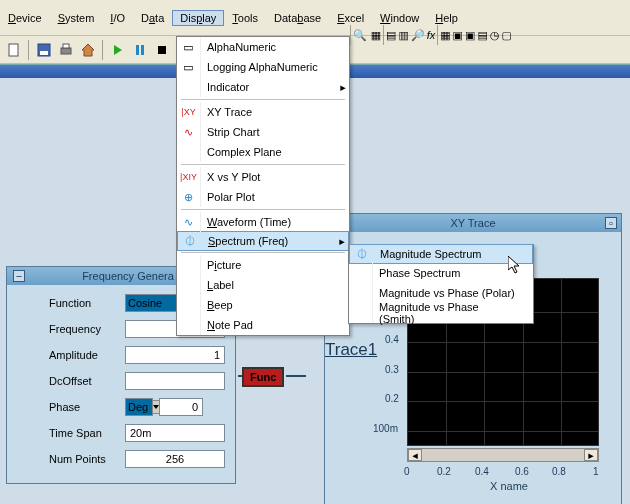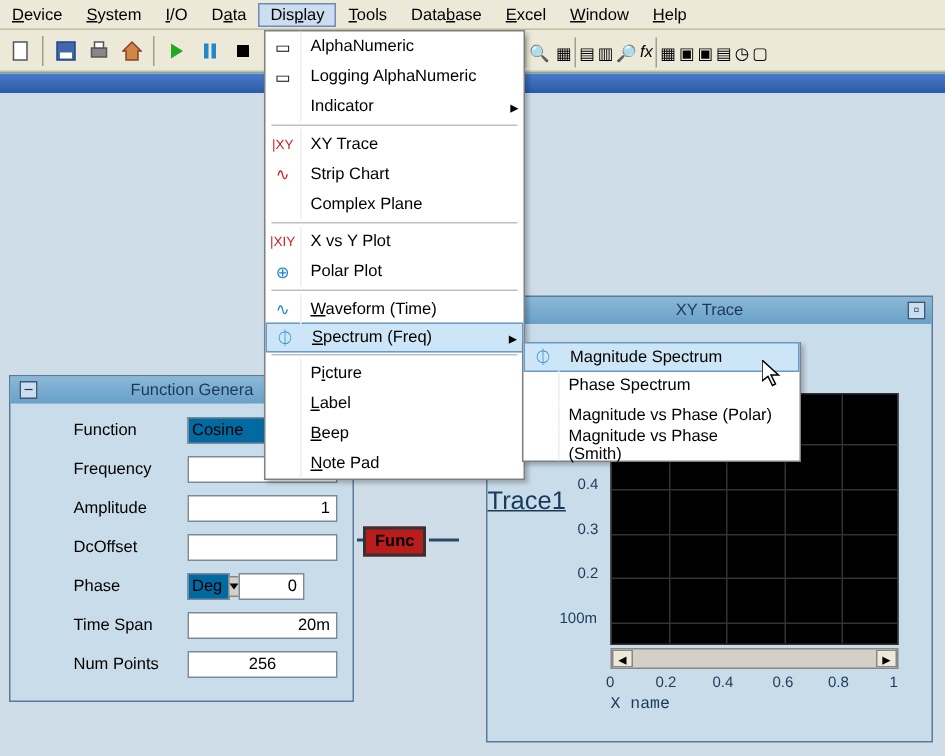--- a/index.html
+++ b/index.html
@@ -1,19 +1,19 @@
 <!DOCTYPE html>
 <html><head>
 <meta charset="utf-8">
 <style>
 * { box-sizing: border-box; margin: 0; padding: 0; font-family: Tahoma, Arial, sans-serif; font-size: 11px; }
 body { background: #ece9d8; width: 630px; height: 504px; overflow: hidden; position: relative; }
 
 
-.menubar { background: #ece9d8; height: 20px; display: flex; align-items: center; border-bottom: 1px solid #c0c0a0; }
+.menubar { background: #ece9d8; height: 36px; display: flex; align-items: center; border-bottom: 1px solid #c0c0a0; }
 .menubar span { padding: 2px 8px; cursor: default; }
 .menubar span u { text-decoration: underline; }
 .menubar span.active { background: #cde; border: 1px solid #6a8ac0; padding: 1px 7px; }
 
 
 .toolbar { background: #ece9d8; height: 28px; display: flex; align-items: center; gap: 2px; padding: 2px 4px; border-bottom: 1px solid #c0c0a0; }
 .toolbar .tbtn { width: 20px; height: 20px; display: flex; align-items: center; justify-content: center; border: 1px solid transparent; cursor: default; color: #555; }
 .toolbar .sep { width: 2px; height: 20px; border-left: 1px solid #a0a090; margin: 0 2px; }
 .toolbar svg { width: 14px; height: 14px; }
 
@@ -51,21 +51,21 @@
 
 .plot { position: relative; padding: 10px; }
 .plot-area { position: relative; }
 .chart-bg { background: #000; position: relative; border: 1px solid #333; }
 .grid-v, .grid-h { position: absolute; background: #333; }
 .ylab, .xlab { position: absolute; font-size: 10px; color: #1a3a5a; }
 .trace-lab { position: absolute; color: #1a3a5a; font-size: 17px; text-decoration: underline; }
 .scroll-h { height: 14px; background: #d4d0c8; border: 1px solid #888; display: flex; align-items: center; position: absolute; }
 .scroll-h .btn { width: 14px; height: 12px; background: #ece9d8; border: 1px solid #888; display: flex; align-items: center; justify-content: center; }
 .scroll-h .track { flex: 1; position: relative; }
-.axis-title { text-align: left; color: #1a3a5a; margin-top: 4px; font-family: Liberation Mono, monospace; }
+.axis-title { text-align: center; color: #1a3a5a; margin-top: 4px; }
 
 
 .funcblock { position: absolute; border: 2px solid #333; background: #b91c1c; padding: 2px 6px; font-weight: bold; }
 .wire { position: absolute; background: #2a4a6a; }
 
 
 .cursor { position: absolute; pointer-events: none; z-index: 999; }
 </style>
 </head>
 <body>
@@ -136,21 +136,21 @@
   <div class="tbtn">◧</div>
 </div>
 
 <div class="bluestrip"></div>
 
 <div class="workspace">
 
   <div class="win" style="left:6px; top:188px; width:230px;">
     <div class="win-title">
       <div class="box">−</div>
-      <div class="txt">Function Genera</div>
+      <div class="txt">Frequency Genera</div>
     </div>
     <div class="win-body">
       <div class="fg-row">
         <div class="fg-label">Function</div>
         <div class="fg-sel left" style="flex:1">
           <span>Cosine</span>
         </div>
       </div>
       <div class="fg-row">
         <div class="fg-label">Frequency</div>
@@ -176,21 +176,21 @@
           <span>Deg</span>
             <div class="arrow"></div>
         </div>
         <div style="width:6px"></div>
         <div class="fg-field" style="width:44px">
             <span>0</span>
           </div>
       </div>
       <div class="fg-row">
         <div class="fg-label">Time Span</div>
-        <div class="fg-field" style="flex:1; justify-content:flex-end">
+        <div class="fg-field" style="flex:1; justify-content:flex-start">
             <span>20m</span>
           </div>
       </div>
       <div class="fg-row">
         <div class="fg-label">Num Points</div>
         <div class="fg-field" style="flex:1; justify-content:center">
             <span>256</span>
           </div>
       </div>
     </div>

